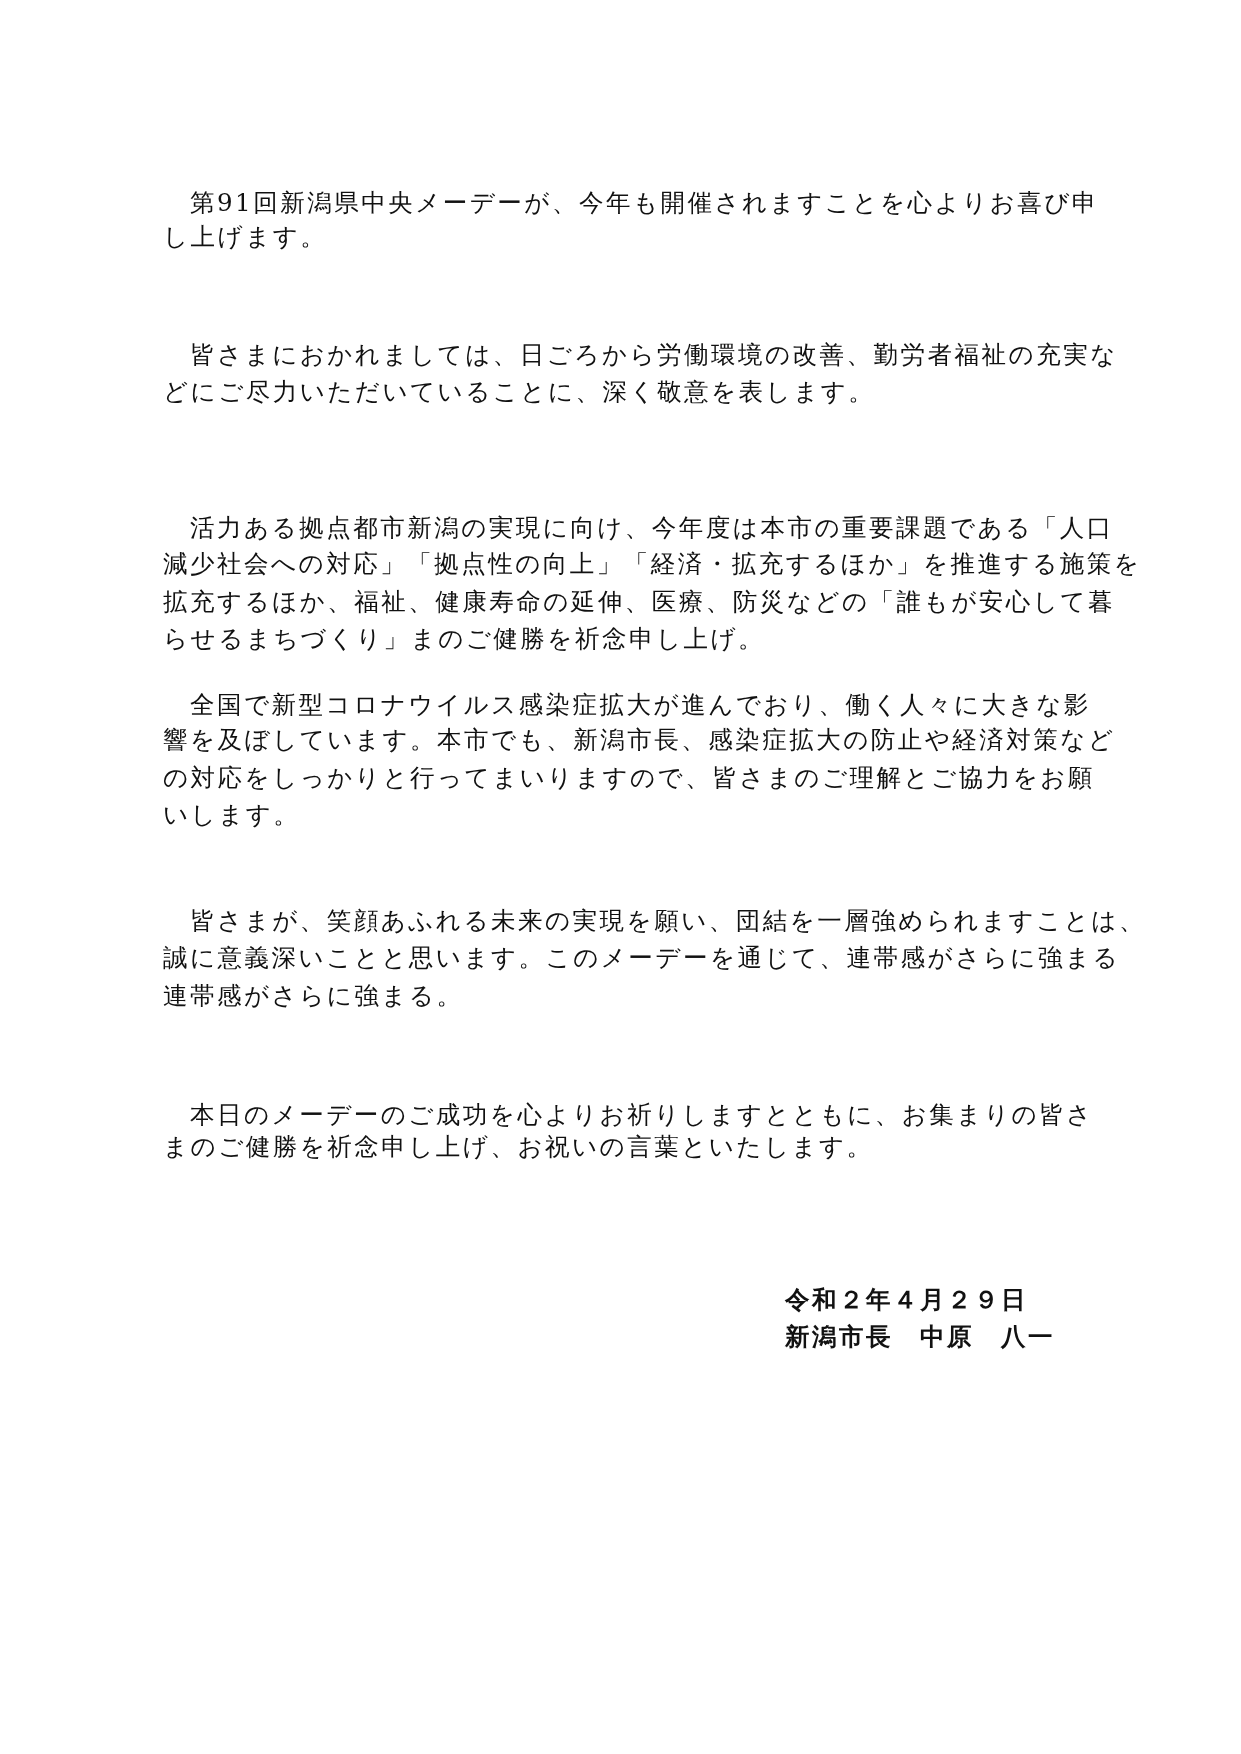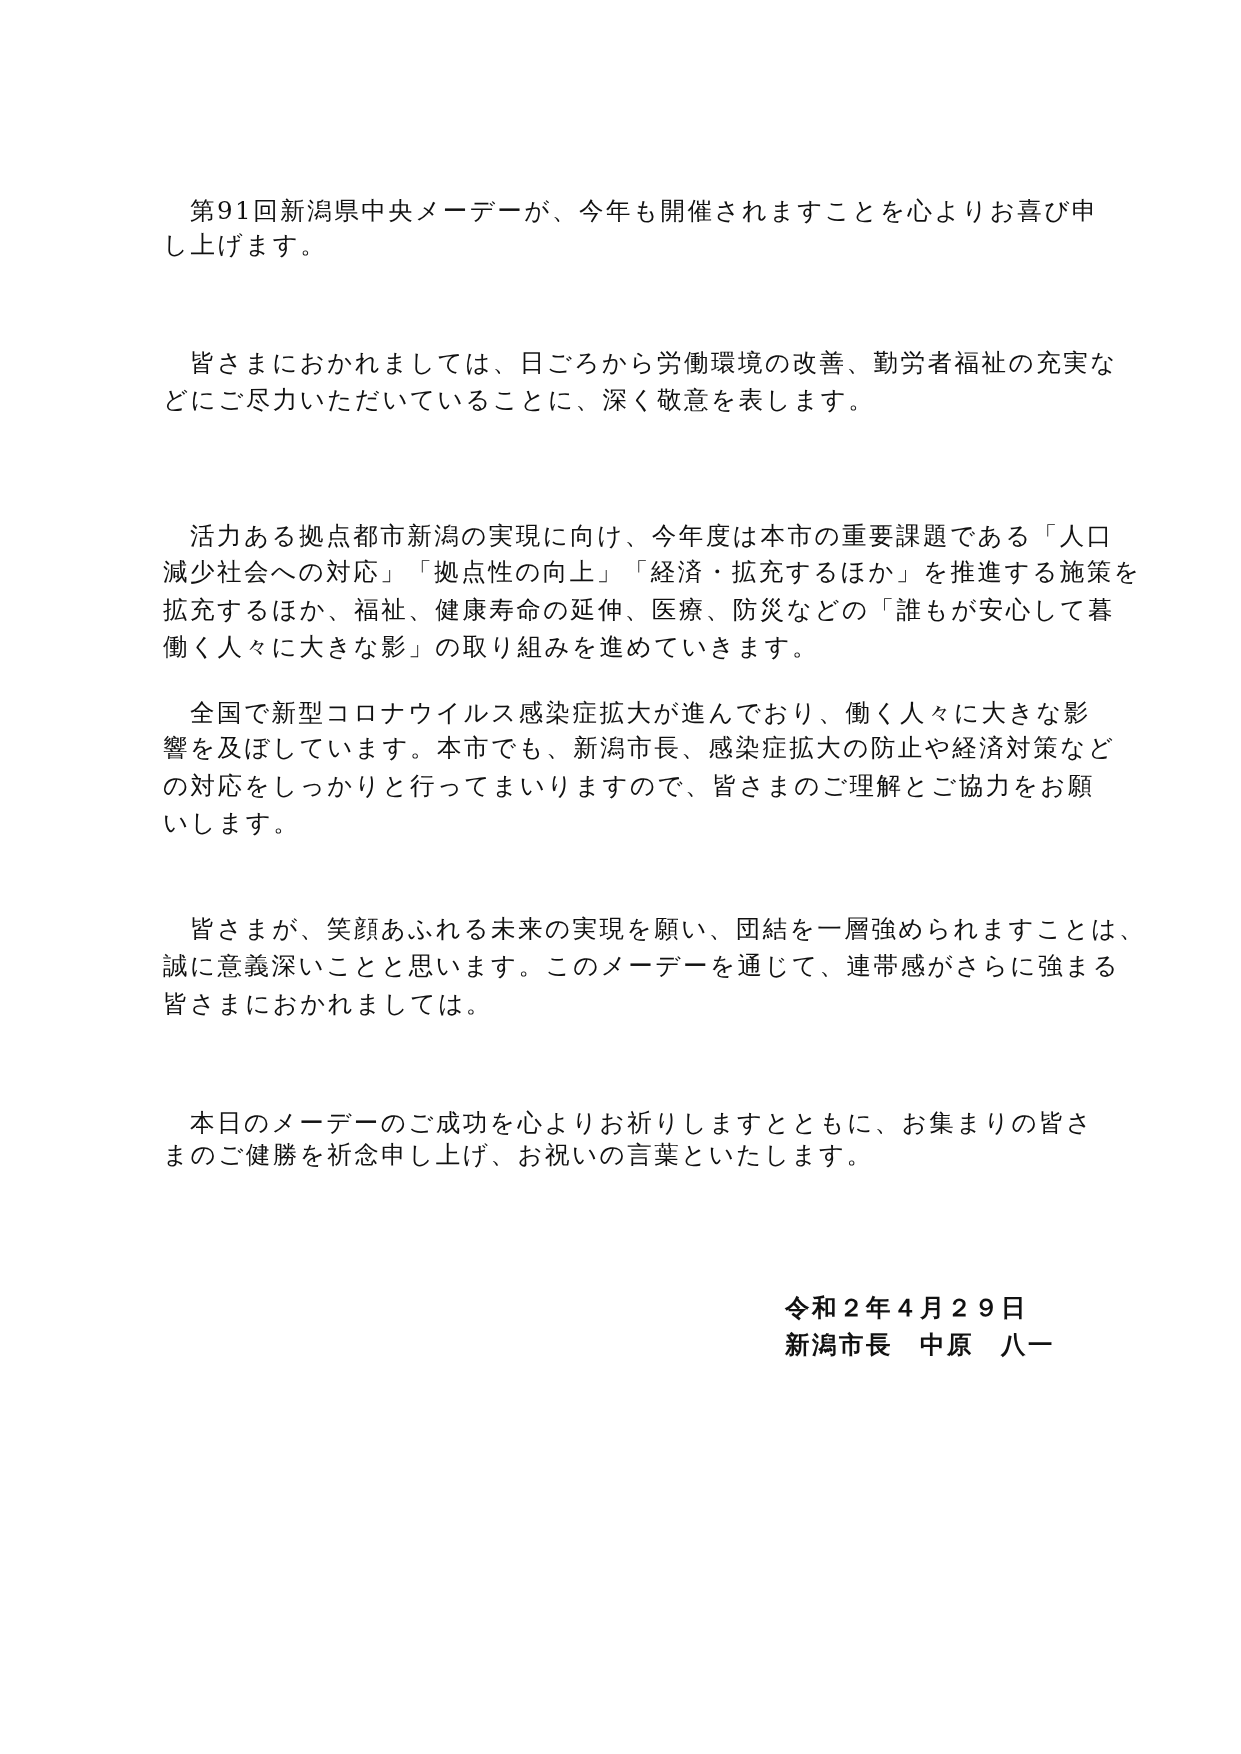--- a/index.html
+++ b/index.html
@@ -1,18 +1,18 @@
 <!DOCTYPE html>
 <html><head>
 <meta charset="utf-8">
 <style>
   html, body { margin: 0; padding: 0; background: #ffffff; }
   body { width: 1241px; height: 1754px; position: relative; overflow: hidden;
          font-family: "DejaVu Serif", "Liberation Serif", serif; color: #111111; }
-  .page { position: absolute; left: 0; top: 8px; width: 1241px; height: 1710px; background: #ffffff; }
+  .page { position: absolute; left: 0; top: 0; width: 1241px; height: 1710px; background: #ffffff; }
   .line { position: absolute; left: 163px; width: 940px; font-size: 24.5px; line-height: 30px;
           white-space: nowrap; letter-spacing: 2.5px; }
   .indent { padding-left: 27px; }
   .sig { position: absolute; left: 785px; font-size: 24.5px; line-height: 30px; white-space: pre; letter-spacing: 2.5px; font-weight: bold; }
 </style>
 </head>
 <body>
 
 <div class="page">
 
@@ -23,34 +23,34 @@
 
   <div>
     <div class="line indent" style="top:340px">皆さまにおかれましては、日ごろから労働環境の改善、勤労者福祉の充実な</div>
     <div class="line" style="top:377px">どにご尽力いただいていることに、深く敬意を表します。</div>
   </div>
 
   <div>
     <div class="line indent" style="top:513px">活力ある拠点都市新潟の実現に向け、今年度は本市の重要課題である「人口</div>
     <div class="line" style="top:549px">減少社会への対応」「拠点性の向上」「経済・拡充するほか」を推進する施策を</div>
     <div class="line" style="top:587px">拡充するほか、福祉、健康寿命の延伸、医療、防災などの「誰もが安心して暮</div>
-    <div class="line" style="top:624px">働く人々に大きな影」の取り組みを進めていきます。</div>
+    <div class="line" style="top:624px">らせるまちづくり」まのご健勝を祈念申し上げ。</div>
   </div>
 
   <div>
     <div class="line indent" style="top:690px">全国で新型コロナウイルス感染症拡大が進んでおり、働く人々に大きな影</div>
     <div class="line" style="top:725px">響を及ぼしています。本市でも、新潟市長、感染症拡大の防止や経済対策など</div>
     <div class="line" style="top:763px">の対応をしっかりと行ってまいりますので、皆さまのご理解とご協力をお願</div>
     <div class="line" style="top:800px">いします。</div>
   </div>
 
   <div>
     <div class="line indent" style="top:906px">皆さまが、笑顔あふれる未来の実現を願い、団結を一層強められますことは、</div>
     <div class="line" style="top:943px">誠に意義深いことと思います。このメーデーを通じて、連帯感がさらに強まる</div>
-    <div class="line" style="top:981px">皆さまにおかれましては。</div>
+    <div class="line" style="top:981px">連帯感がさらに強まる。</div>
   </div>
 
   <div>
     <div class="line indent" style="top:1100px">本日のメーデーのご成功を心よりお祈りしますとともに、お集まりの皆さ</div>
     <div class="line" style="top:1132px">まのご健勝を祈念申し上げ、お祝いの言葉といたします。</div>
   </div>
 
   <div>
     <div class="sig" style="top:1285px">令和２年４月２９日</div>
     <div class="sig" style="top:1322px">新潟市長　中原　八一</div>

